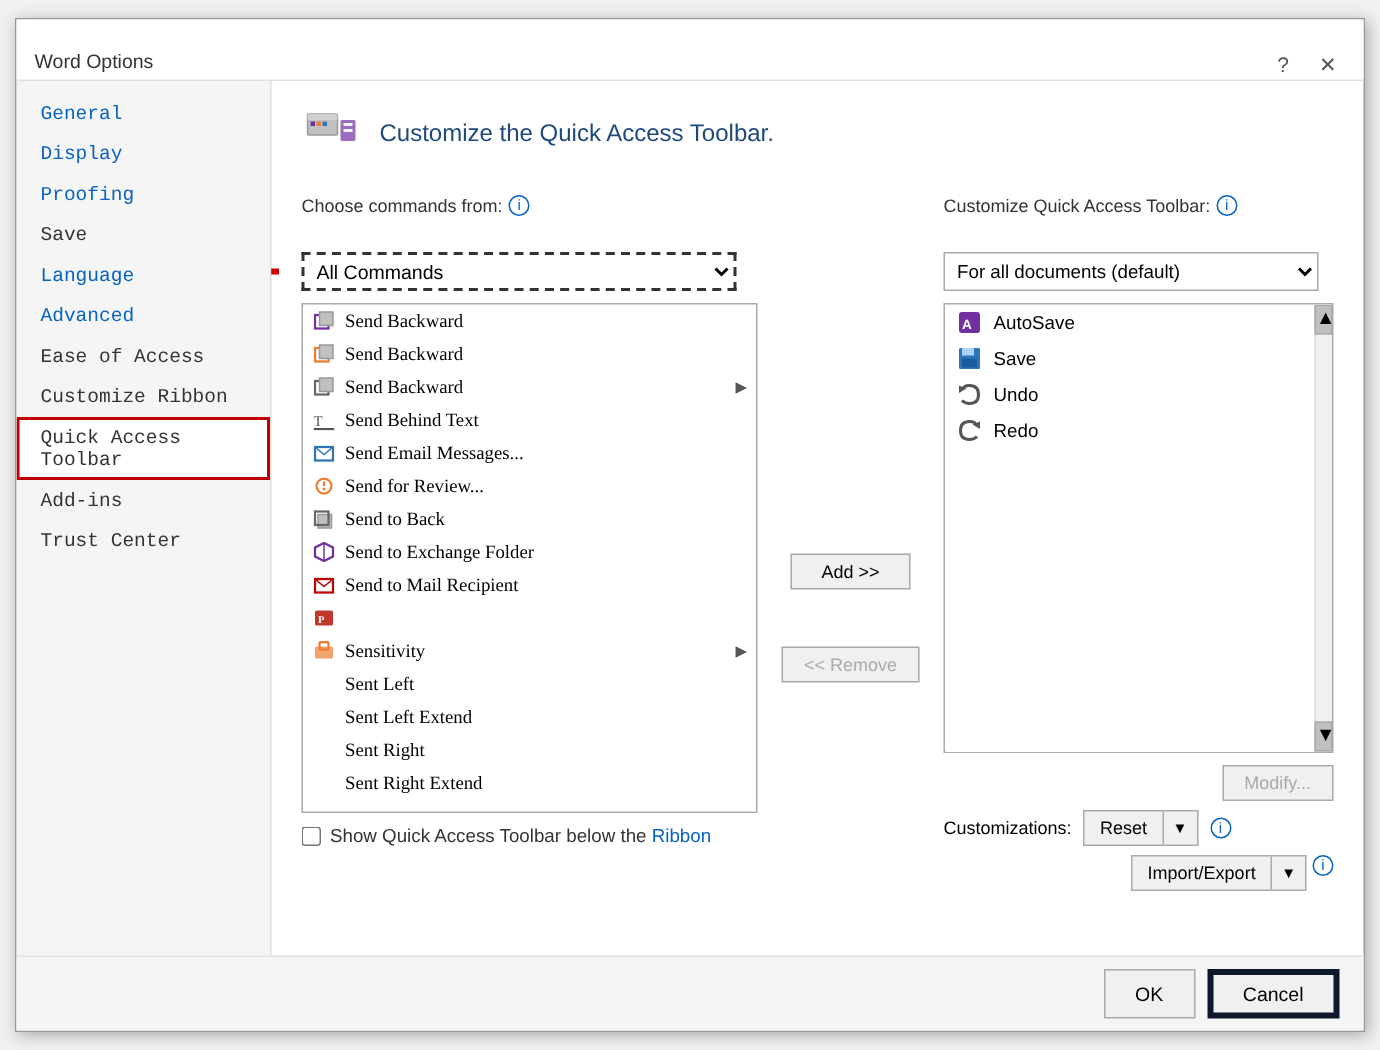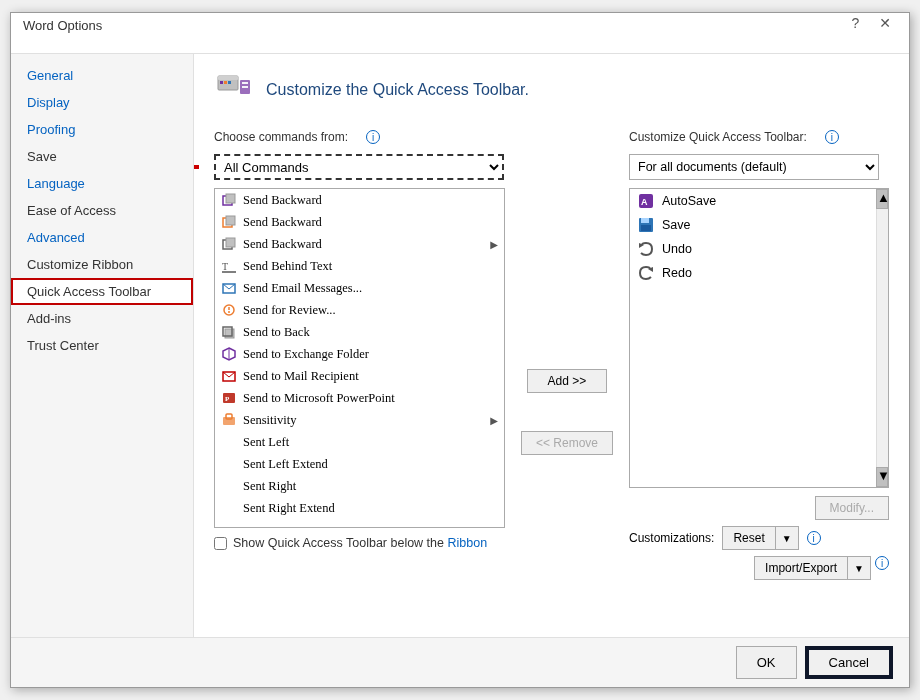--- a/index.html
+++ b/index.html
@@ -21,21 +21,21 @@
       border: 1px solid #999;
       box-shadow: 2px 2px 10px rgba(0,0,0,0.3);
       display: flex;
       flex-direction: column;
     }
     .titlebar {
       background: #ffffff;
       border-bottom: 1px solid #e0e0e0;
       padding: 20px 12px;
       display: flex;
-      align-items: flex-end;
+      align-items: flex-start;
       justify-content: space-between;
       height: 36px;
     }
     .titlebar-title {
       font-size: 13px;
       color: #333;
     }
     .titlebar-controls {
       display: flex;
       gap: 8px;
@@ -57,26 +57,27 @@
       color: #555;
       padding: 2px 6px;
     }
     .dialog-body {
       display: flex;
       flex: 1;
       overflow: hidden;
     }
     
     .sidebar {
-      width: 183px;
+      width: 170px;
       background: #f5f5f5;
       border-right: 1px solid #e0e0e0;
       padding: 8px 0;
       display: flex;
       flex-direction: column;
+      font-family: Liberation Mono, monospace;
     }
     .sidebar-item {
       padding: 6px 16px;
       cursor: pointer;
       color: #0563c1;
       font-size: 13px;
     }
     .sidebar-item.active {
       background: #ffffff;
       border: 2px solid #c00000;
@@ -129,24 +130,24 @@
     }
     .right-col {
       width: 260px;
       display: flex;
       flex-direction: column;
       gap: 8px;
     }
     .label-row {
       display: flex;
       align-items: center;
-      gap: 18px;
+      gap: 4px;
       font-size: 12px;
       color: #333;
-      margin-bottom: 2px;
+      margin-bottom: 16px;
     }
     .info-icon {
       width: 14px;
       height: 14px;
       border-radius: 50%;
       border: 1px solid #0563c1;
       color: #0563c1;
       font-size: 10px;
       display: flex;
       align-items: center;
@@ -298,22 +299,22 @@
   </div>
 
   <div class="dialog-body">
 
     <div class="sidebar">
     <div class="sidebar-item" style="color: rgb(5, 99, 193);">General</div>
         <div class="sidebar-item" style="color: rgb(5, 99, 193);">Display</div>
         <div class="sidebar-item" style="color: rgb(5, 99, 193);">Proofing</div>
         <div class="sidebar-item plain">Save</div>
         <div class="sidebar-item" style="color: rgb(5, 99, 193);">Language</div>
+        <div class="sidebar-item" style="color: rgb(5, 99, 193);">Advanced</div>
         <div class="sidebar-item plain">Ease of Access</div>
-        <div class="sidebar-item" style="color: rgb(5, 99, 193);">Advanced</div>
         <div class="sidebar-item plain">Customize Ribbon</div>
         <div class="sidebar-item active">Quick Access Toolbar</div>
         <div class="sidebar-item plain">Add-ins</div>
         <div class="sidebar-item plain">Trust Center</div>
       </div>
 
     <div class="main-content">
 
       <div class="section-header">
         <div class="toolbar-icon">
@@ -444,21 +445,20 @@
               </div>
               <span class="list-item-text">Send to Mail Recipient</span>
             </div>
             <div class="list-item">
               <div class="list-item-icon">
                 <svg width="14" height="14">
                     <rect x="1" y="2" width="12" height="10" rx="1" fill="#c0392b"></rect>
                     <text x="3" y="10" font-size="7" fill="white" font-weight="bold">P</text>
                   </svg>
               </div>
-              <span class="list-item-text">Send to Microsoft PowerPoint</span>
             </div>
             <div class="list-item">
               <div class="list-item-icon">
                 <svg width="14" height="14">
                     <rect x="1" y="4" width="12" height="8" rx="1" fill="#ed7d31" opacity="0.7"></rect>
                     <rect x="4" y="1" width="6" height="5" rx="1" fill="none" stroke="#ed7d31" stroke-width="1.5"></rect>
                   </svg>
               </div>
               <span class="list-item-text">Sensitivity</span>
               <span class="list-item-arrow">▶</span>

